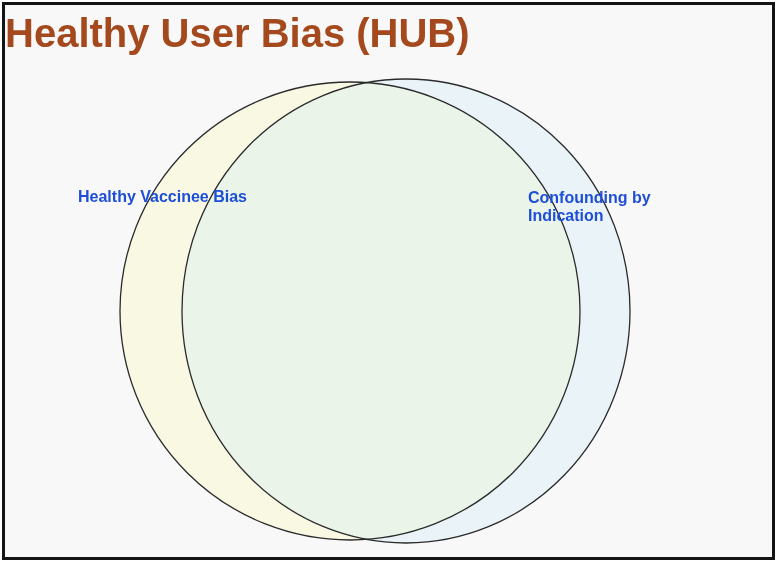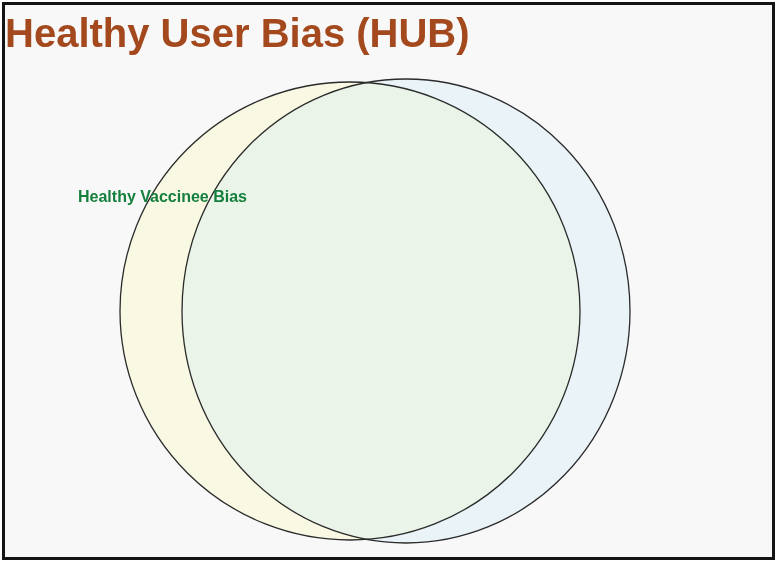--- a/index.html
+++ b/index.html
@@ -37,21 +37,21 @@
     position: absolute;
     left: 0;
     top: 0;
     width: 767px;
     height: 552px;
   }
   .set-label {
     position: absolute;
     font-size: 16px;
     font-weight: bold;
-    color: #15803d;
+    color: #1d4ed8;
     line-height: 18px;
     white-space: pre-line;
   }
   .set-label.left {
     left: 73px;
     top: 183px;
   }
   .set-label.right {
     left: 523px;
     top: 184px;
@@ -78,14 +78,16 @@
     <g clip-path="url(#clip-right-circle)">
       <ellipse cx="345" cy="306" rx="230" ry="229" stroke="none" fill="#eaf4e8"></ellipse>
     </g>
 
     <ellipse cx="345" cy="306" rx="230" ry="229" fill="none" stroke-width="1.3" stroke="#2b2b2b"></ellipse>
     <ellipse cx="401" cy="306" rx="224" ry="232" fill="none" stroke-width="1.3" stroke="#2b2b2b"></ellipse>
   </svg>
 
   <div class="set-label left">Healthy Vaccinee Bias</div>
 
+  <div class="set-label right">Confounding by
+Indication</div>
 
 </div>
 
 </body></html>

